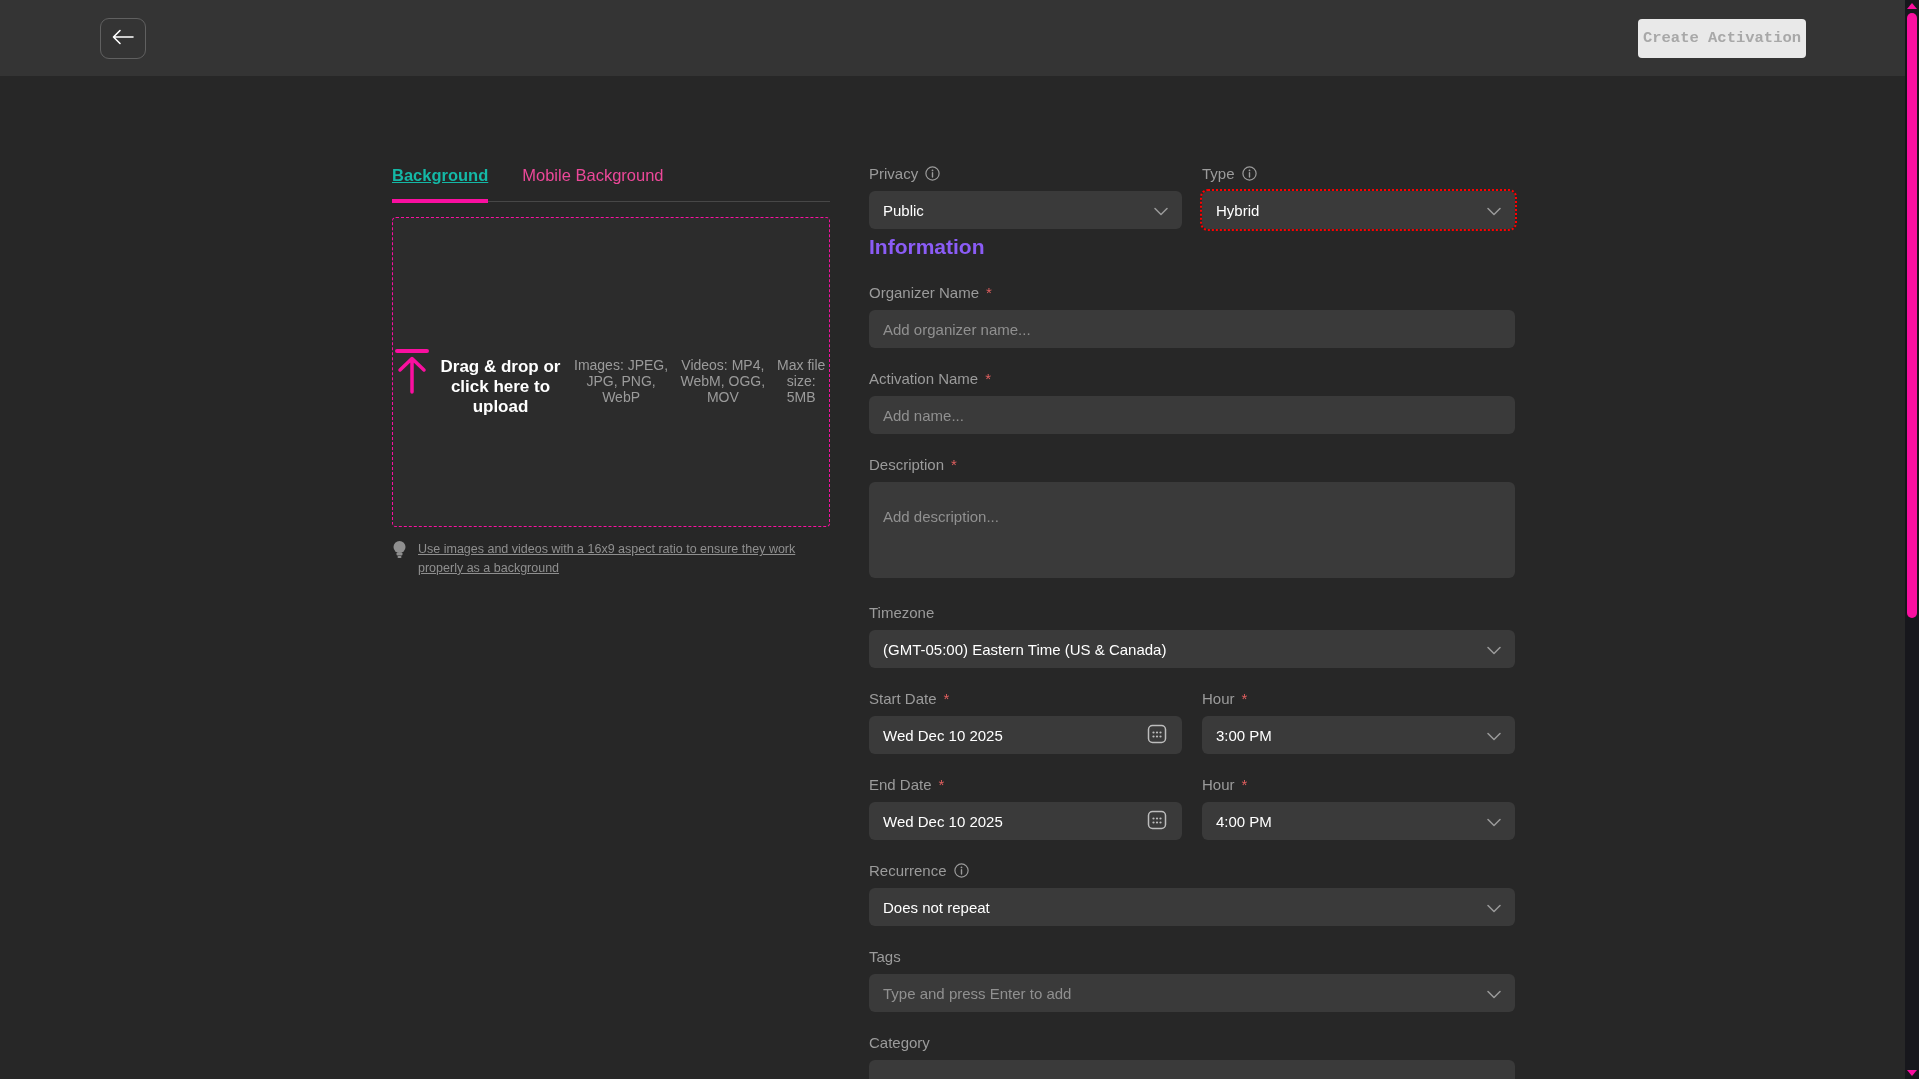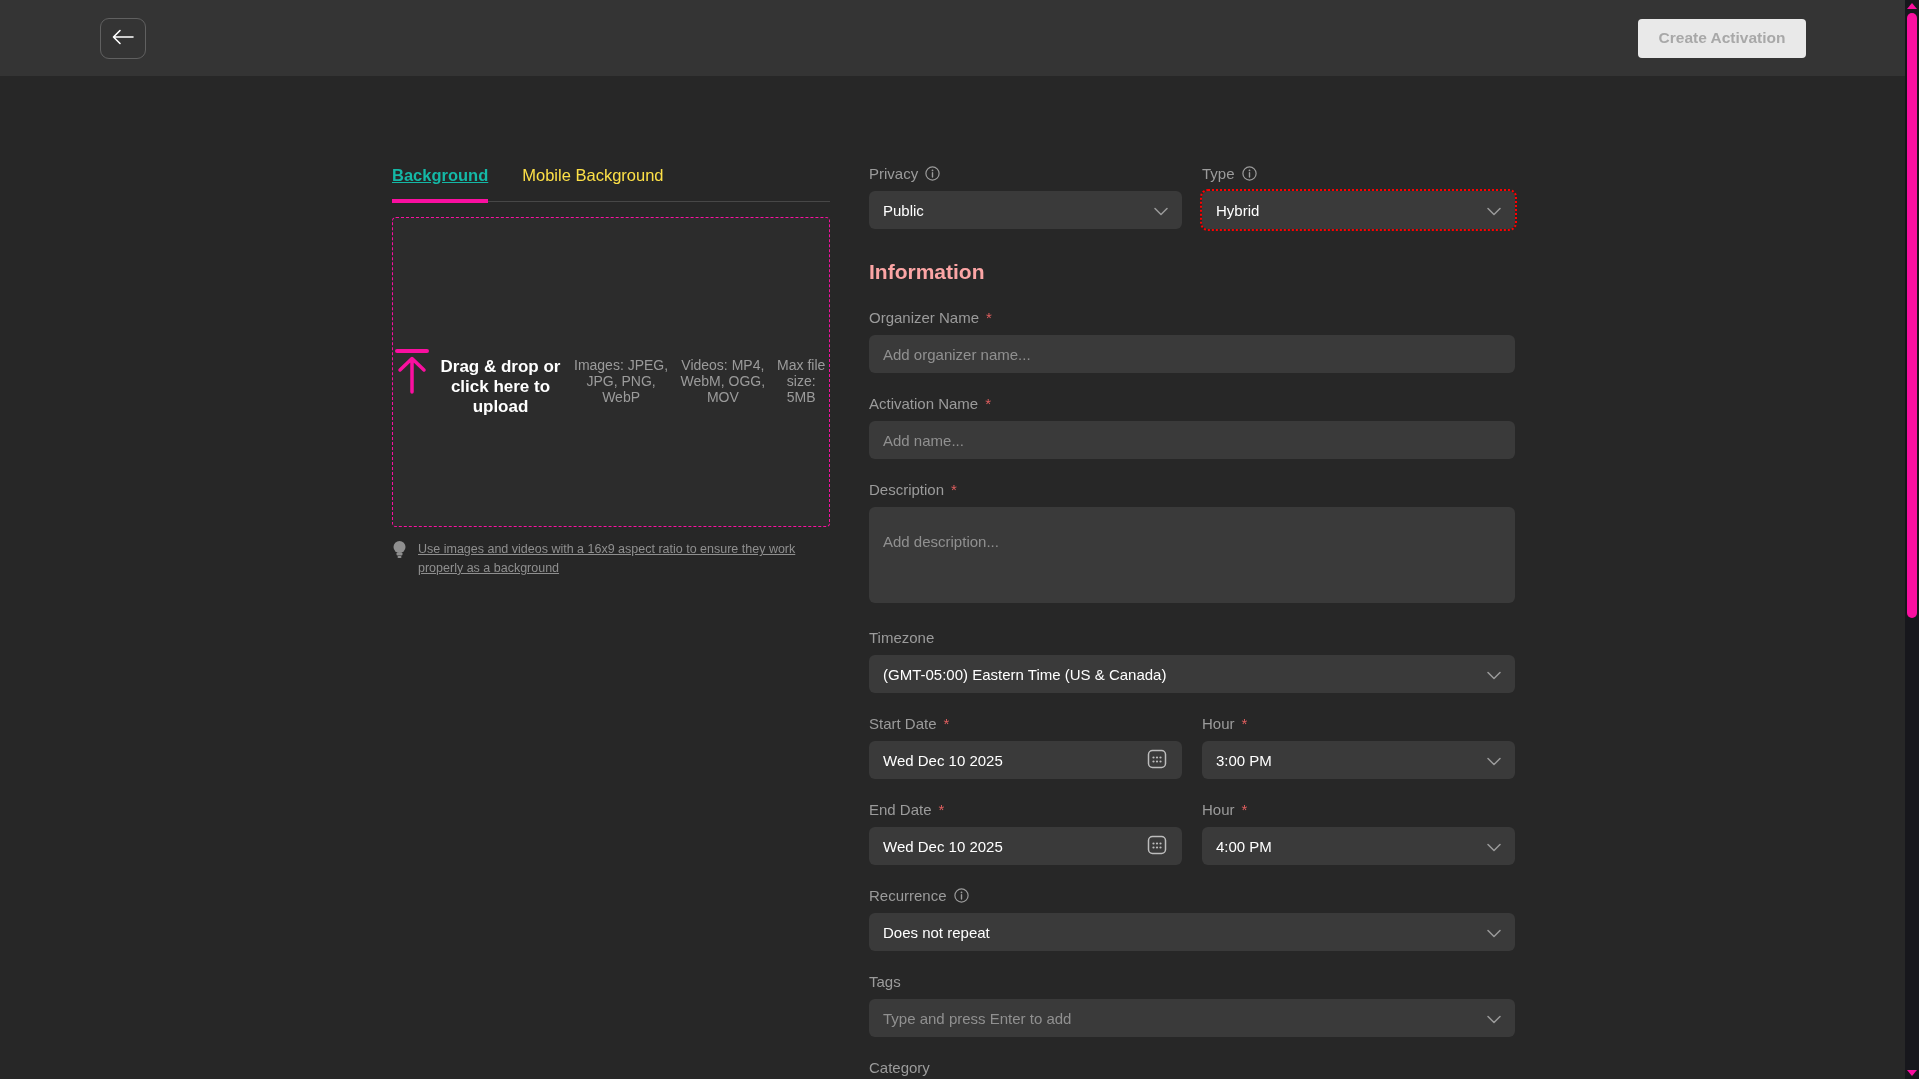--- a/index.html
+++ b/index.html
@@ -22,29 +22,29 @@
     width:46px; height:41px;
     background:transparent;
     border:1px solid #606060; border-radius:9px;
     display:flex; align-items:center; justify-content:center;
     cursor:pointer;
   }
   .create-btn {
     width:168px; height:39px;
     background:#e9e9e9; border:none; border-radius:4px;
     color:#a8a8a8; font-size:15.5px; font-weight:700;
-    font-family:Liberation Sans, sans-serif;
+    font-family:Liberation Mono, monospace;
     cursor:default;
   }
 
   
   .left-col { position:absolute; left:392px; top:166px; width:438px; }
   .tabs { display:flex; gap:34px; border-bottom:1px solid #474747; }
   .tab {
-    font-size:16.5px; color:#fde047; padding-bottom:14px;
+    font-size:16.5px; color:#ec4899; padding-bottom:14px;
     border-bottom:4px solid transparent; margin-bottom:-2px;
     cursor:pointer;
   }
   .tab.active { color:#14b8a6; font-weight:700; border-bottom-color:var(--accent);text-decoration:underline; }
 
   .dropzone {
     margin-top:15px; height:310px;
     border:1px dashed var(--accent); border-radius:4px;
     background:rgba(255,255,255,0.022);
     display:flex; flex-direction:row; align-items:center; justify-content:center;
@@ -86,21 +86,21 @@
   input.text-input::placeholder, textarea.text-area::placeholder { color:#909090; opacity:1; }
 
   textarea.text-area {
     width:100%; height:96px; resize:none;
     background:#3a3a3a; border:none; border-radius:6px;
     padding:26px 14px; font-size:15px; color:#fff; outline:none;
     font-family:"Liberation Sans", sans-serif;
   }
 
   .field-block { margin-bottom:22px; }
-  .section-title { font-size:21px; font-weight:700; color:#fca5a5; margin:31px 0 25px 0; }
+  .section-title { font-size:21px; font-weight:700; color:#8b5cf6; margin:6px 0 25px 0; }
   .focus-red { outline:2px dotted #ff0000; outline-offset:0px; }
 
   
   .scroll-track {
     position:absolute; right:0; top:0; width:14px; height:1079px;
     background:#17171c;
   }
   .scroll-arrow-up {
     position:absolute; top:3px; left:2px;
     width:0; height:0;

